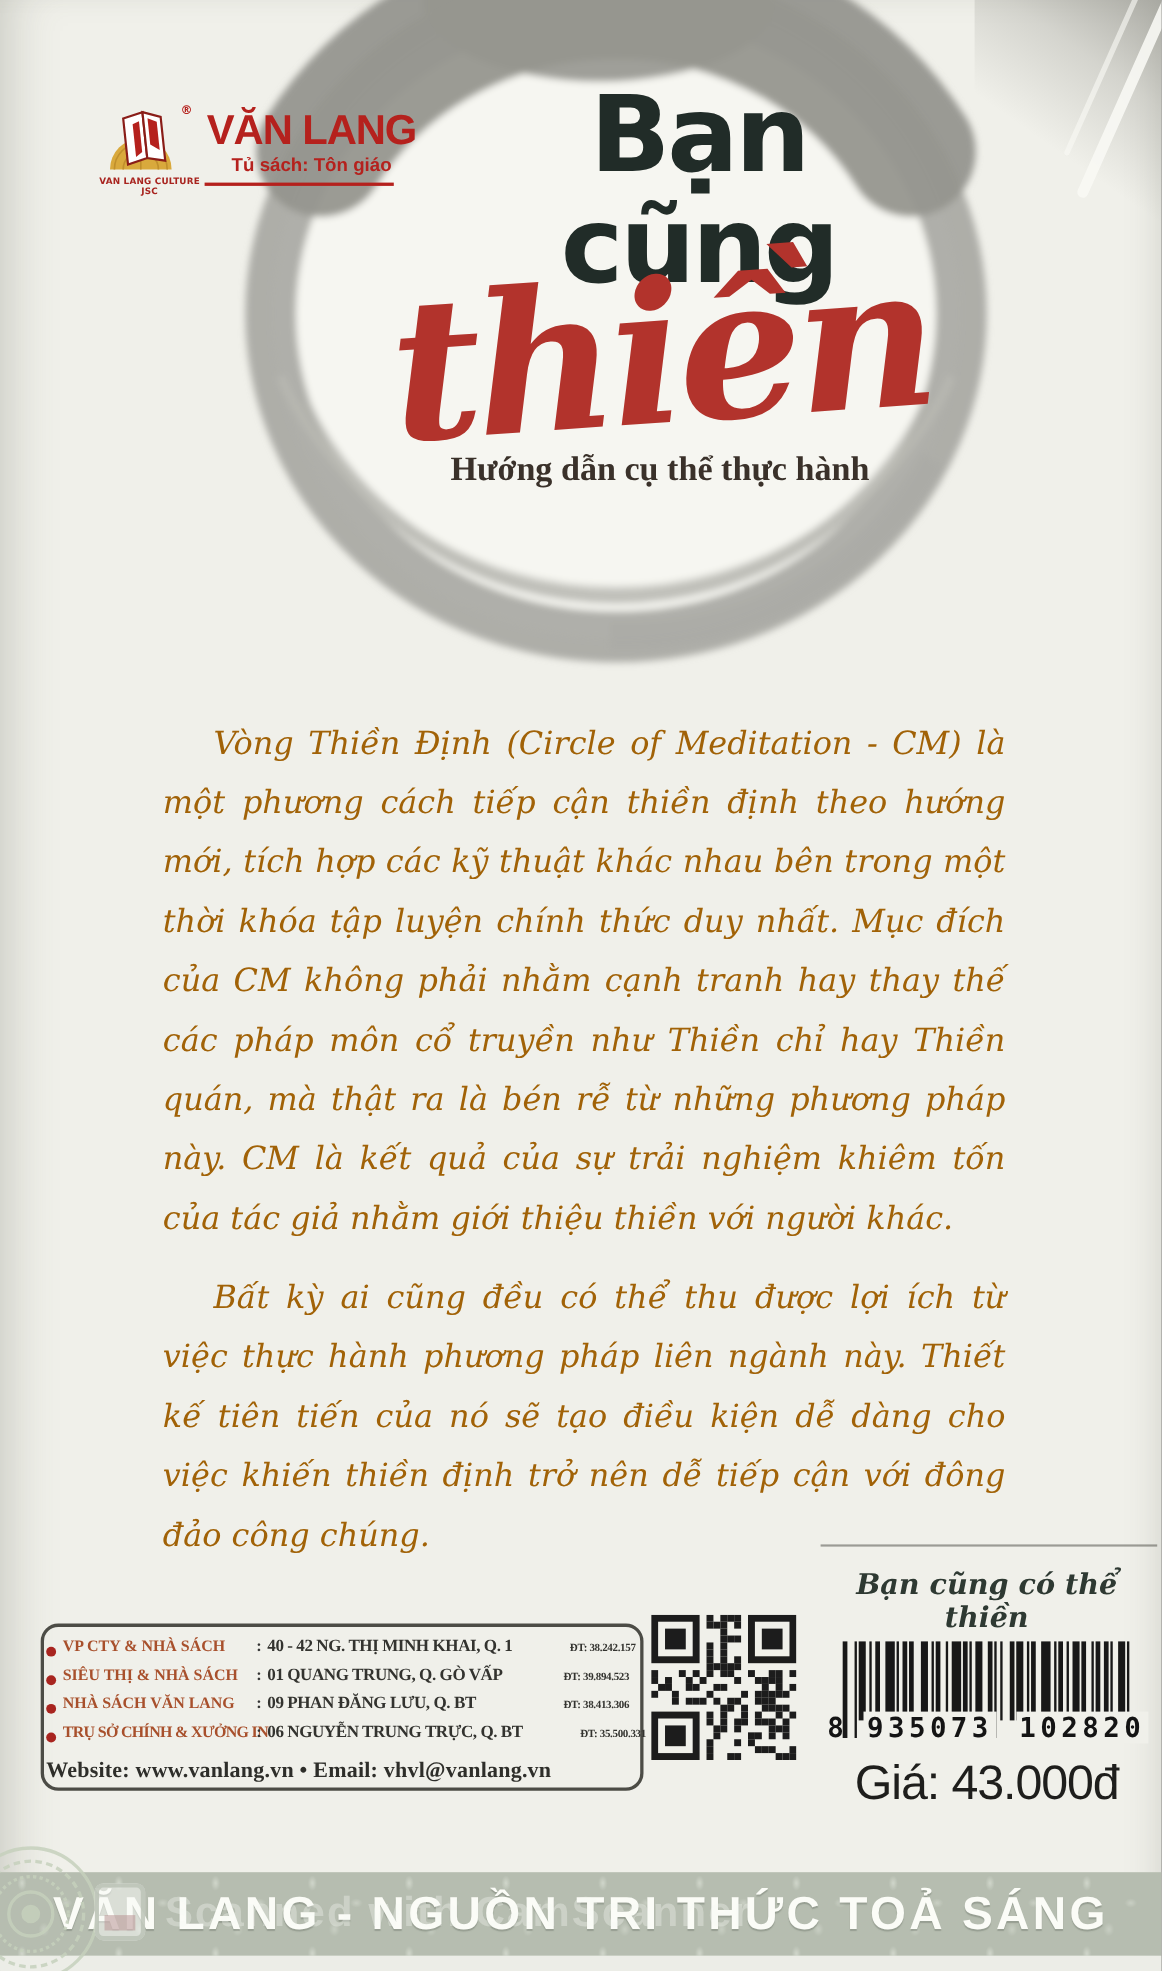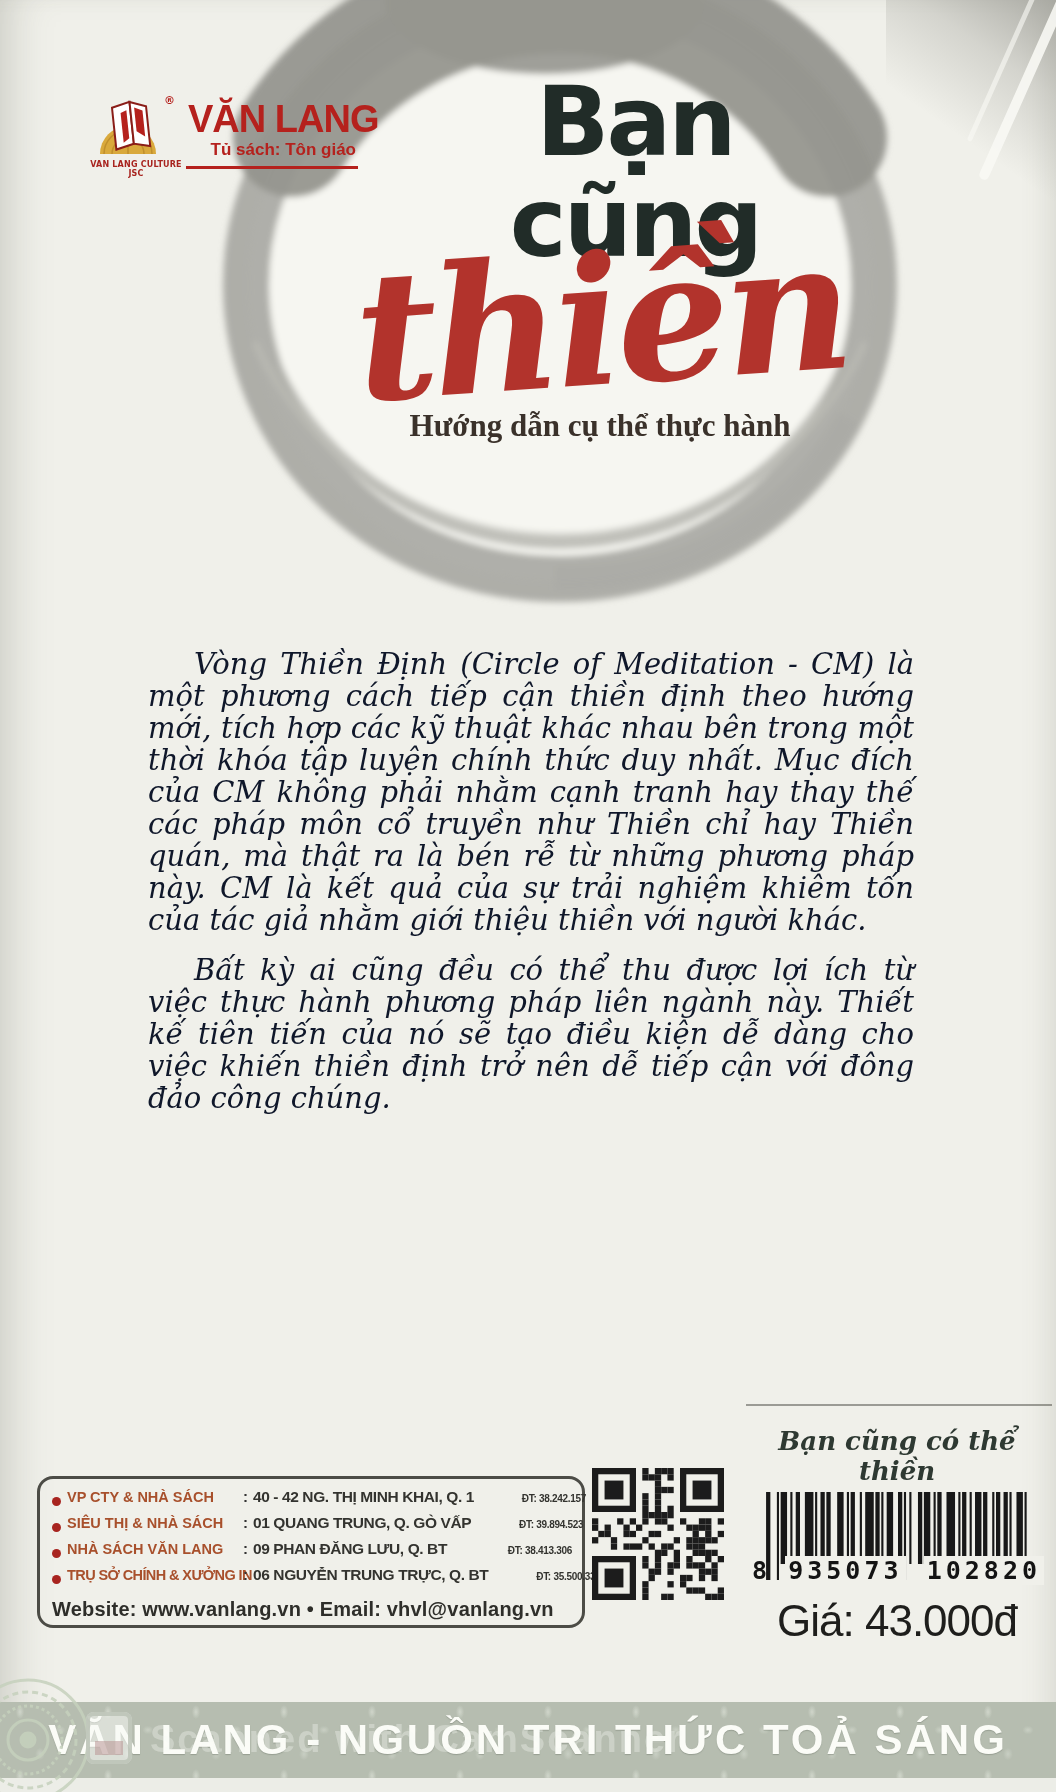--- a/index.html
+++ b/index.html
@@ -34,27 +34,27 @@
     font-size:96px;line-height:1.05;font-weight:bold;color:#212c28;letter-spacing:-3px;}
   .title-script{position:absolute;left:355px;top:224px;width:490px;text-align:center;
     font-family:"DejaVu Serif",serif;font-style:italic;font-weight:bold;
     font-size:178px;line-height:1.1;color:#b2332c;transform:rotate(-4deg);letter-spacing:-6px;}
   .subtitle1{position:absolute;left:350px;top:408px;width:500px;text-align:center;
     font-family:"Liberation Serif",serif;font-weight:bold;font-size:31px;color:#3a312a;}
   .subtitle2{position:absolute;left:350px;top:450px;width:500px;text-align:center;
     font-family:"Liberation Serif",serif;font-weight:bold;font-size:31px;color:#3a312a;letter-spacing:1px;}
   
   .body-text{position:absolute;left:148px;top:648px;width:766px;
-    font-family:"DejaVu Serif",serif;font-style:italic;font-size:29px;line-height:32px;
-    color:#0f172a;text-align:justify;}
+    font-family:"DejaVu Serif",serif;font-style:italic;font-size:29px;line-height:54px;
+    color:#a16207;text-align:justify;}
   .body-text p{margin:0 0 18px 0;text-indent:46px;}
   
   .contact-box{position:absolute;left:37px;top:1476px;width:548px;height:152px;
-    border:3px solid #4c4c46;border-radius:16px;box-sizing:border-box;padding:9px 10px 4px 12px;
-    font-family:Liberation Sans, sans-serif;}
+    border:3px solid #4c4c46;border-radius:16px;box-sizing:border-box;padding:9px 10px 4px 2px;
+    font-family:Liberation Serif, serif;}
   .contact-row{display:flex;align-items:baseline;height:26px;white-space:nowrap;}
   .bullet{width:9px;height:9px;border-radius:50%;background:#a8241f;margin-right:6px;align-self:center;flex:0 0 9px;}
   .c-label{font-weight:bold;color:#a8502c;font-size:14.5px;width:176px;flex:0 0 176px;}
   .c-sep{font-weight:bold;color:#333;margin:0 5px 0 0;font-size:15px;}
   .c-addr{font-weight:bold;color:#33332f;font-size:15.5px;letter-spacing:-0.4px;flex:1;}
   .c-phone{font-weight:bold;color:#33332f;font-size:10px;text-align:right;flex:0 0 112px;letter-spacing:-0.3px;}
   .website-line{margin-top:6px;text-align:left;font-size:20px;font-weight:bold;color:#2e2e2a;letter-spacing:.2px;}
   
   .qr{position:absolute;left:592px;top:1468px;width:132px;height:132px;}
   

